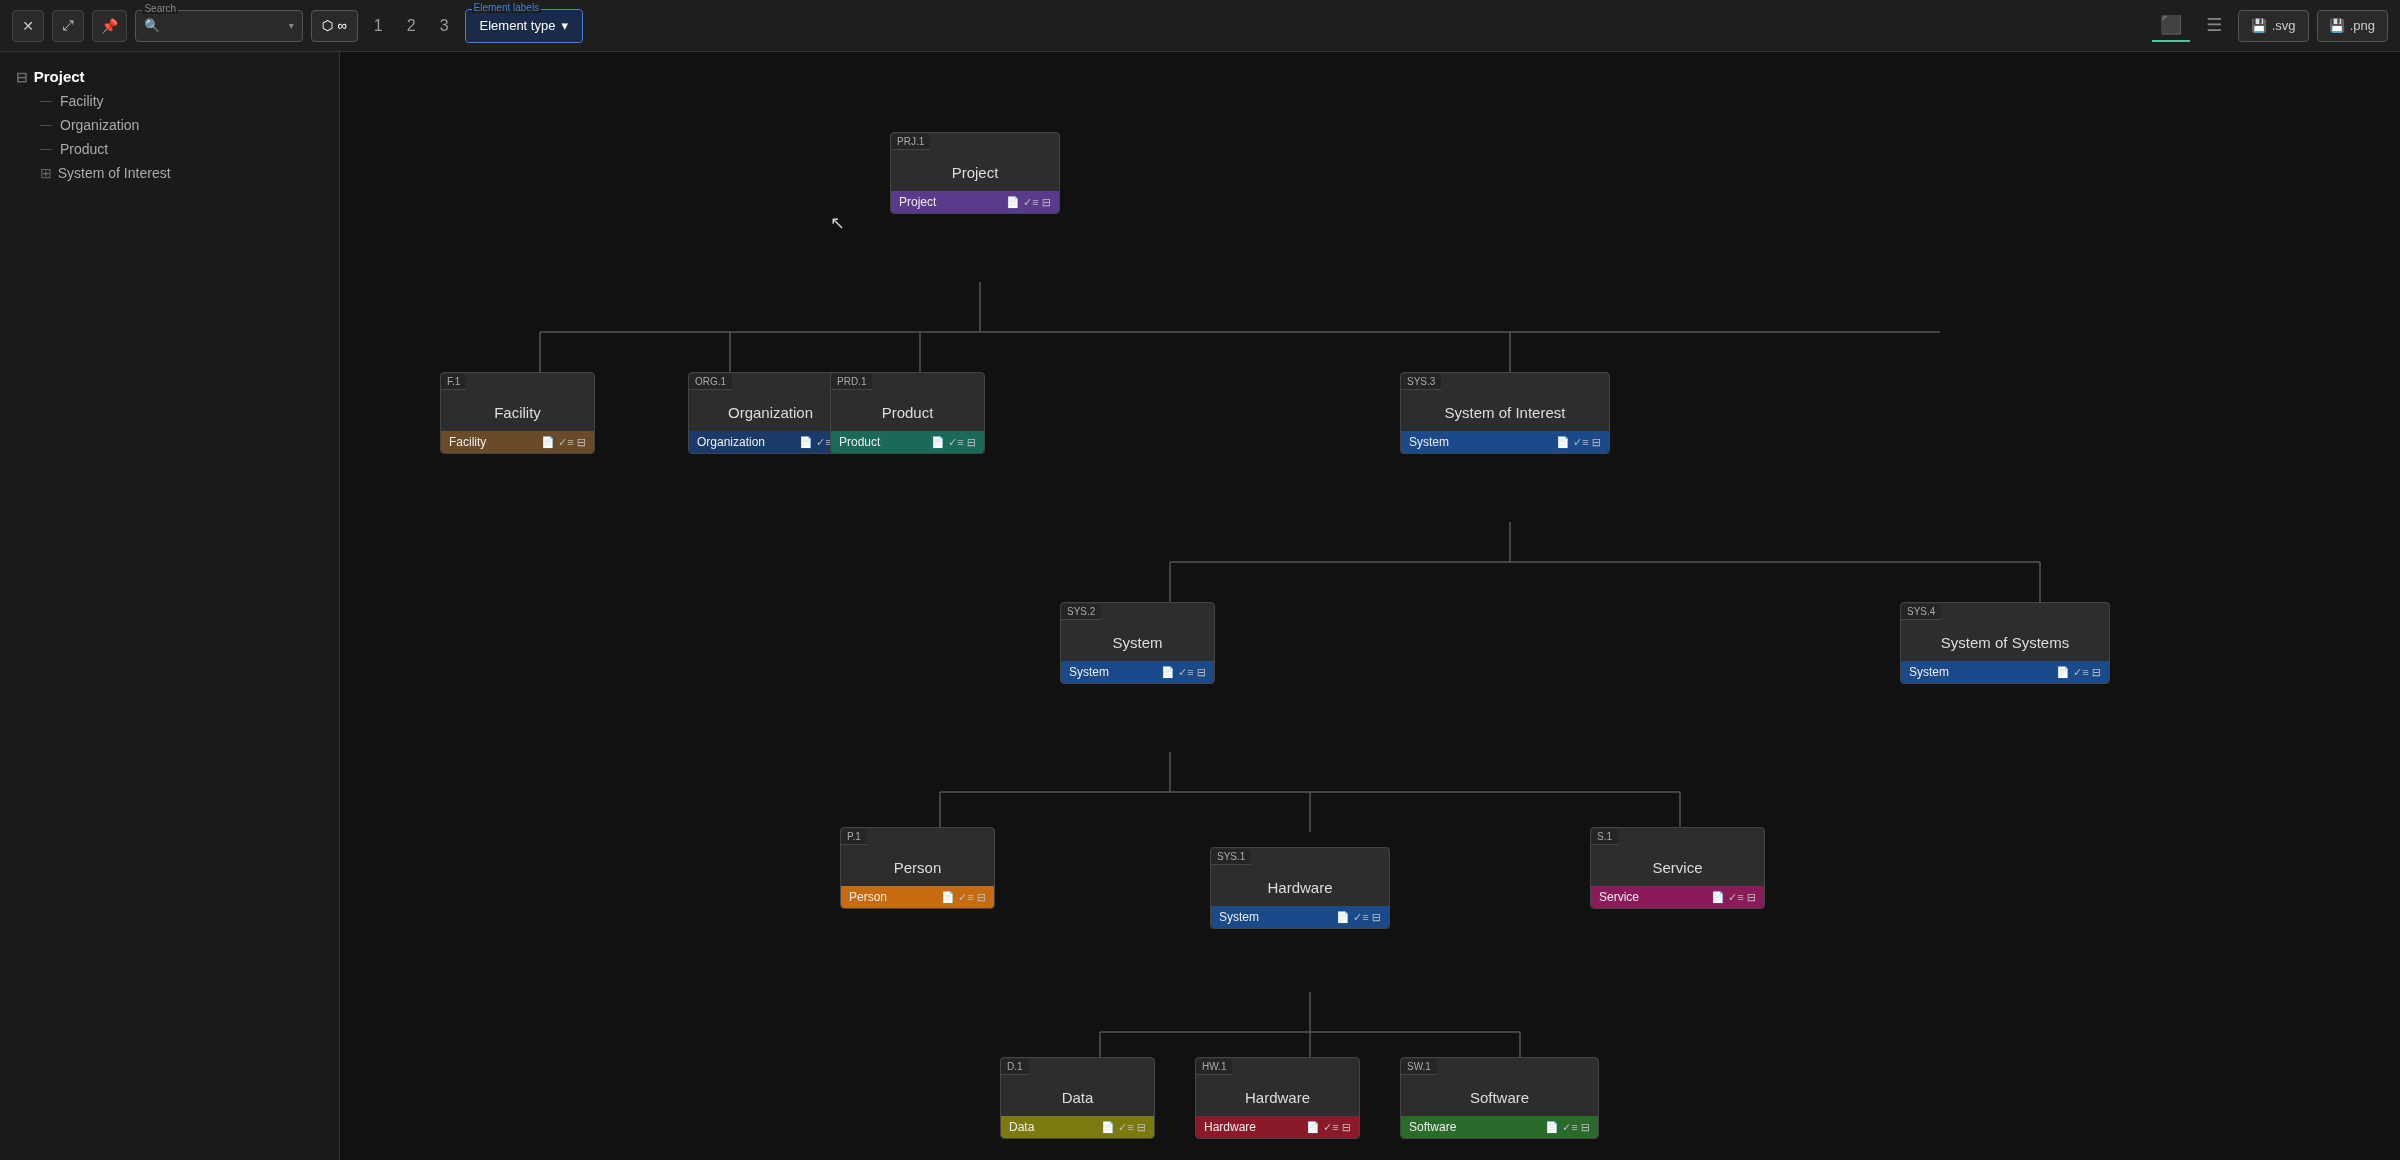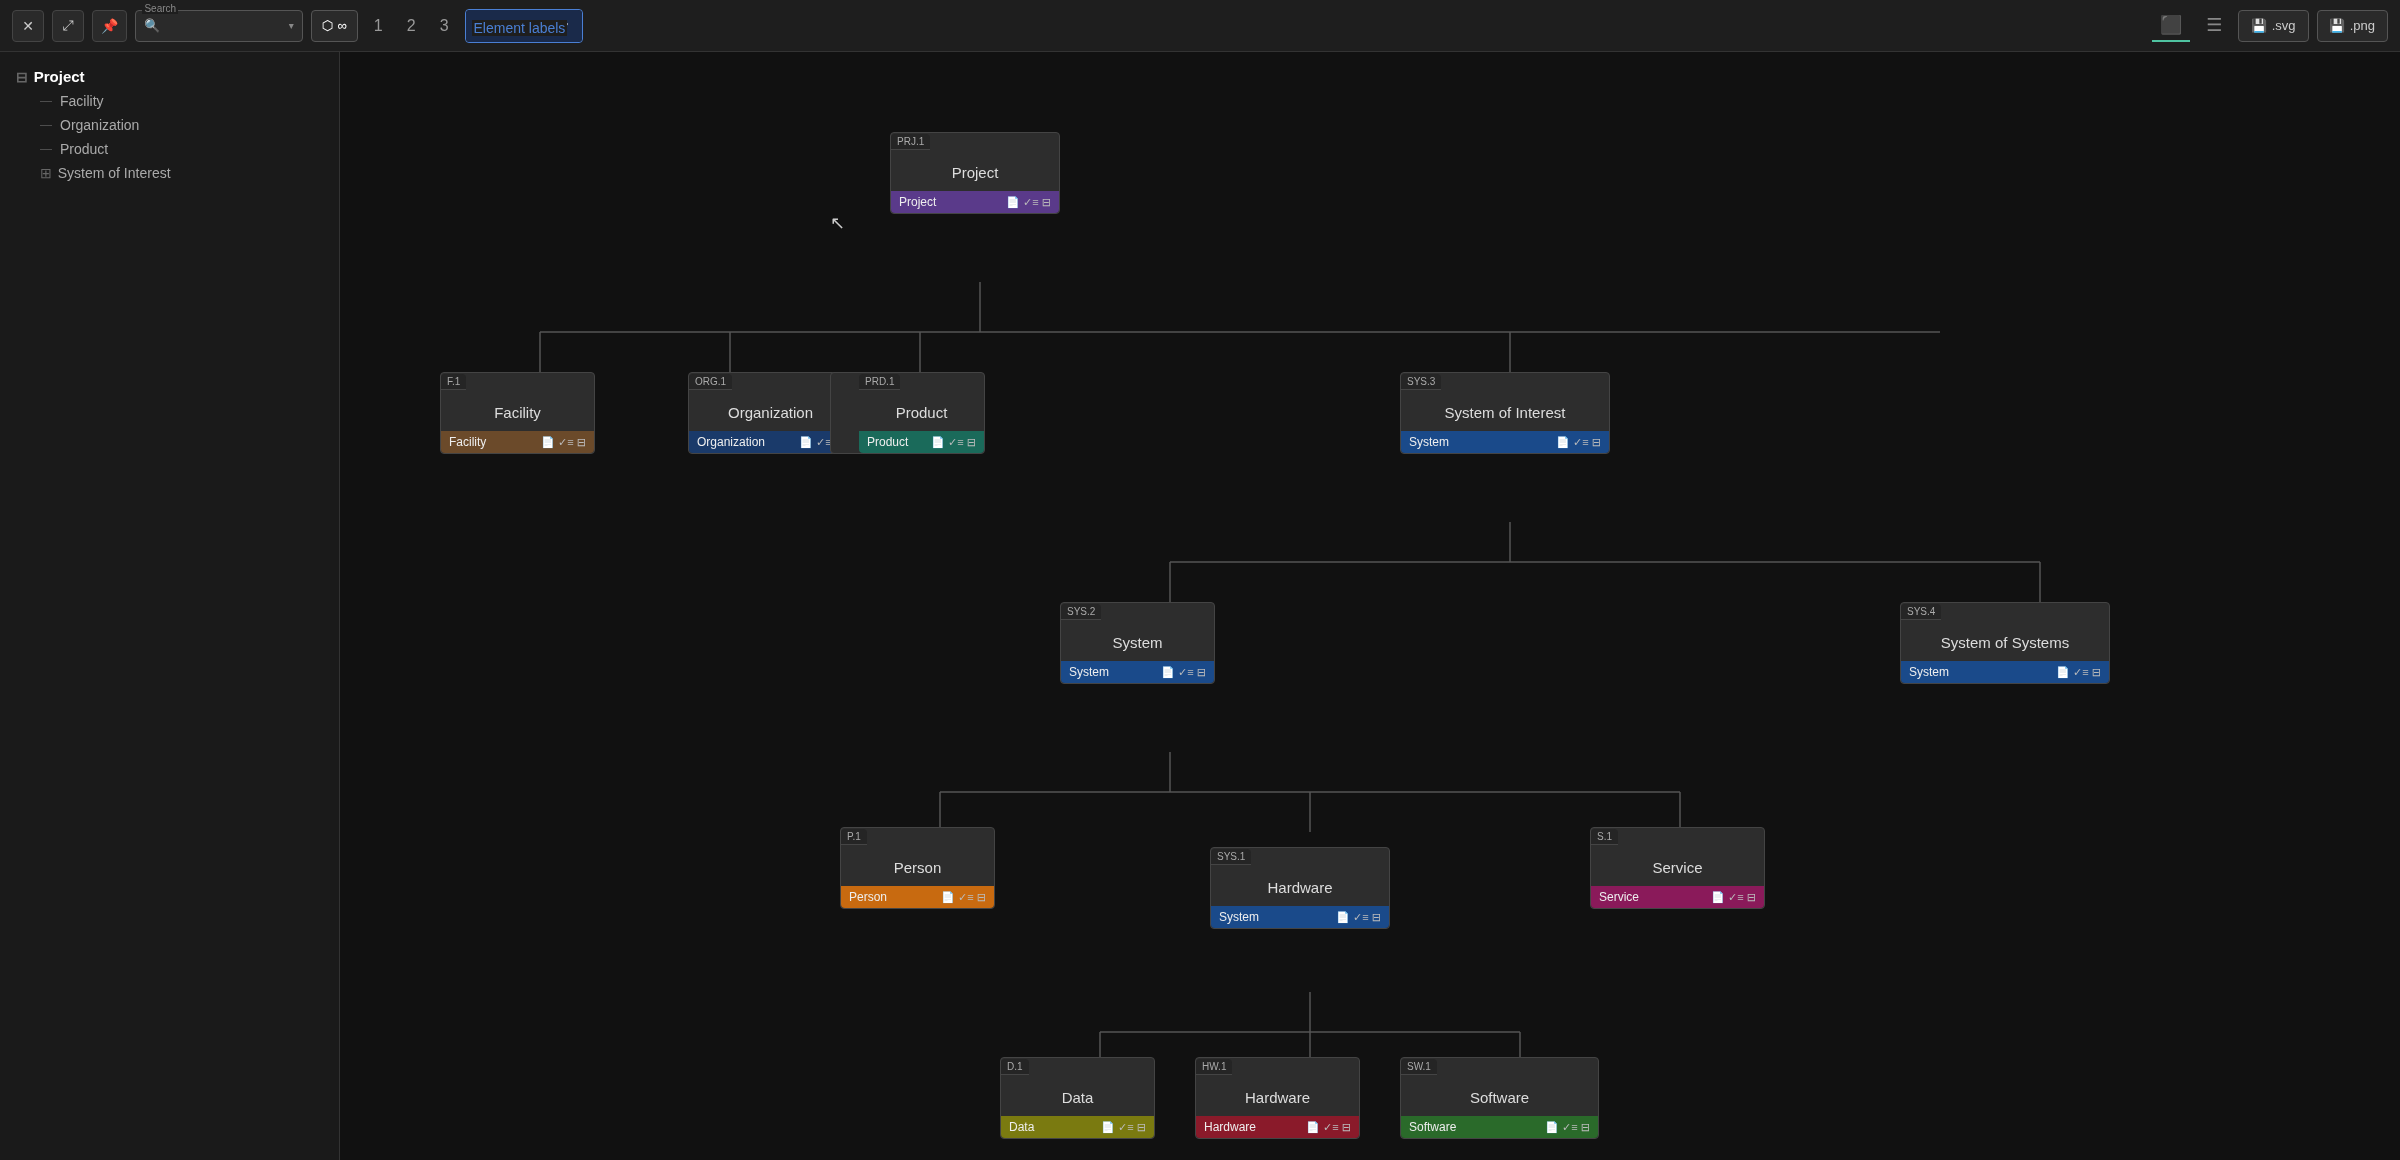--- a/index.html
+++ b/index.html
@@ -31,21 +31,21 @@
       display: flex; align-items: center; gap: 4px; height: 32px;
     }
     .level-btn {
       background: transparent; border: none; color: #999;
       font-size: 16px; cursor: pointer; padding: 4px 8px; height: 32px;
     }
     .element-labels-group {
       display: flex; flex-direction: column; border: 1px solid #4a7fd4;
       border-radius: 4px; padding: 0; position: relative;
     }
-    .element-labels-group label { font-size: 14px; color: #4a7fd4; position: absolute; top: -8px; left: 6px; background: #1e1e1e; padding: 0 2px; margin-top: 18px; }
+    .element-labels-group label { font-size: 10px; color: #4a7fd4; position: absolute; top: -8px; left: 6px; background: #1e1e1e; padding: 0 2px; }
     .element-type-btn {
       background: #1a2a4a; border: none; color: #fff;
       padding: 4px 14px; border-radius: 4px; cursor: pointer;
       display: flex; align-items: center; gap: 6px; height: 32px; font-size: 13px;
     }
     .spacer { flex: 1; }
     .view-btn {
       background: transparent; border: none; color: #888;
       cursor: pointer; padding: 4px 8px; height: 32px; font-size: 18px;
       border-bottom: 2px solid transparent;
@@ -253,21 +253,21 @@
 
     <div class="node-card" style="left:300px;top:320px;width:165px;margin-left:48px;">
       <div class="node-label">ORG.1</div>
       <div class="node-title">Organization</div>
       <div class="node-footer footer-darkblue">
         <span>Organization</span>
         <span class="icons">📄 ✓≡ ⊟</span>
       </div>
     </div>
 
-    <div class="node-card" style="left:490px;top:320px;width:155px;padding-left:28px;">
+    <div class="node-card" style="left:490px;top:320px;width:155px;">
       <div class="node-label">PRD.1</div>
       <div class="node-title">Product</div>
       <div class="node-footer footer-teal">
         <span>Product</span>
         <span class="icons">📄 ✓≡ ⊟</span>
       </div>
     </div>
 
     <div class="node-card" style="left:1060px;top:320px;width:210px;">
       <div class="node-label">SYS.3</div>

